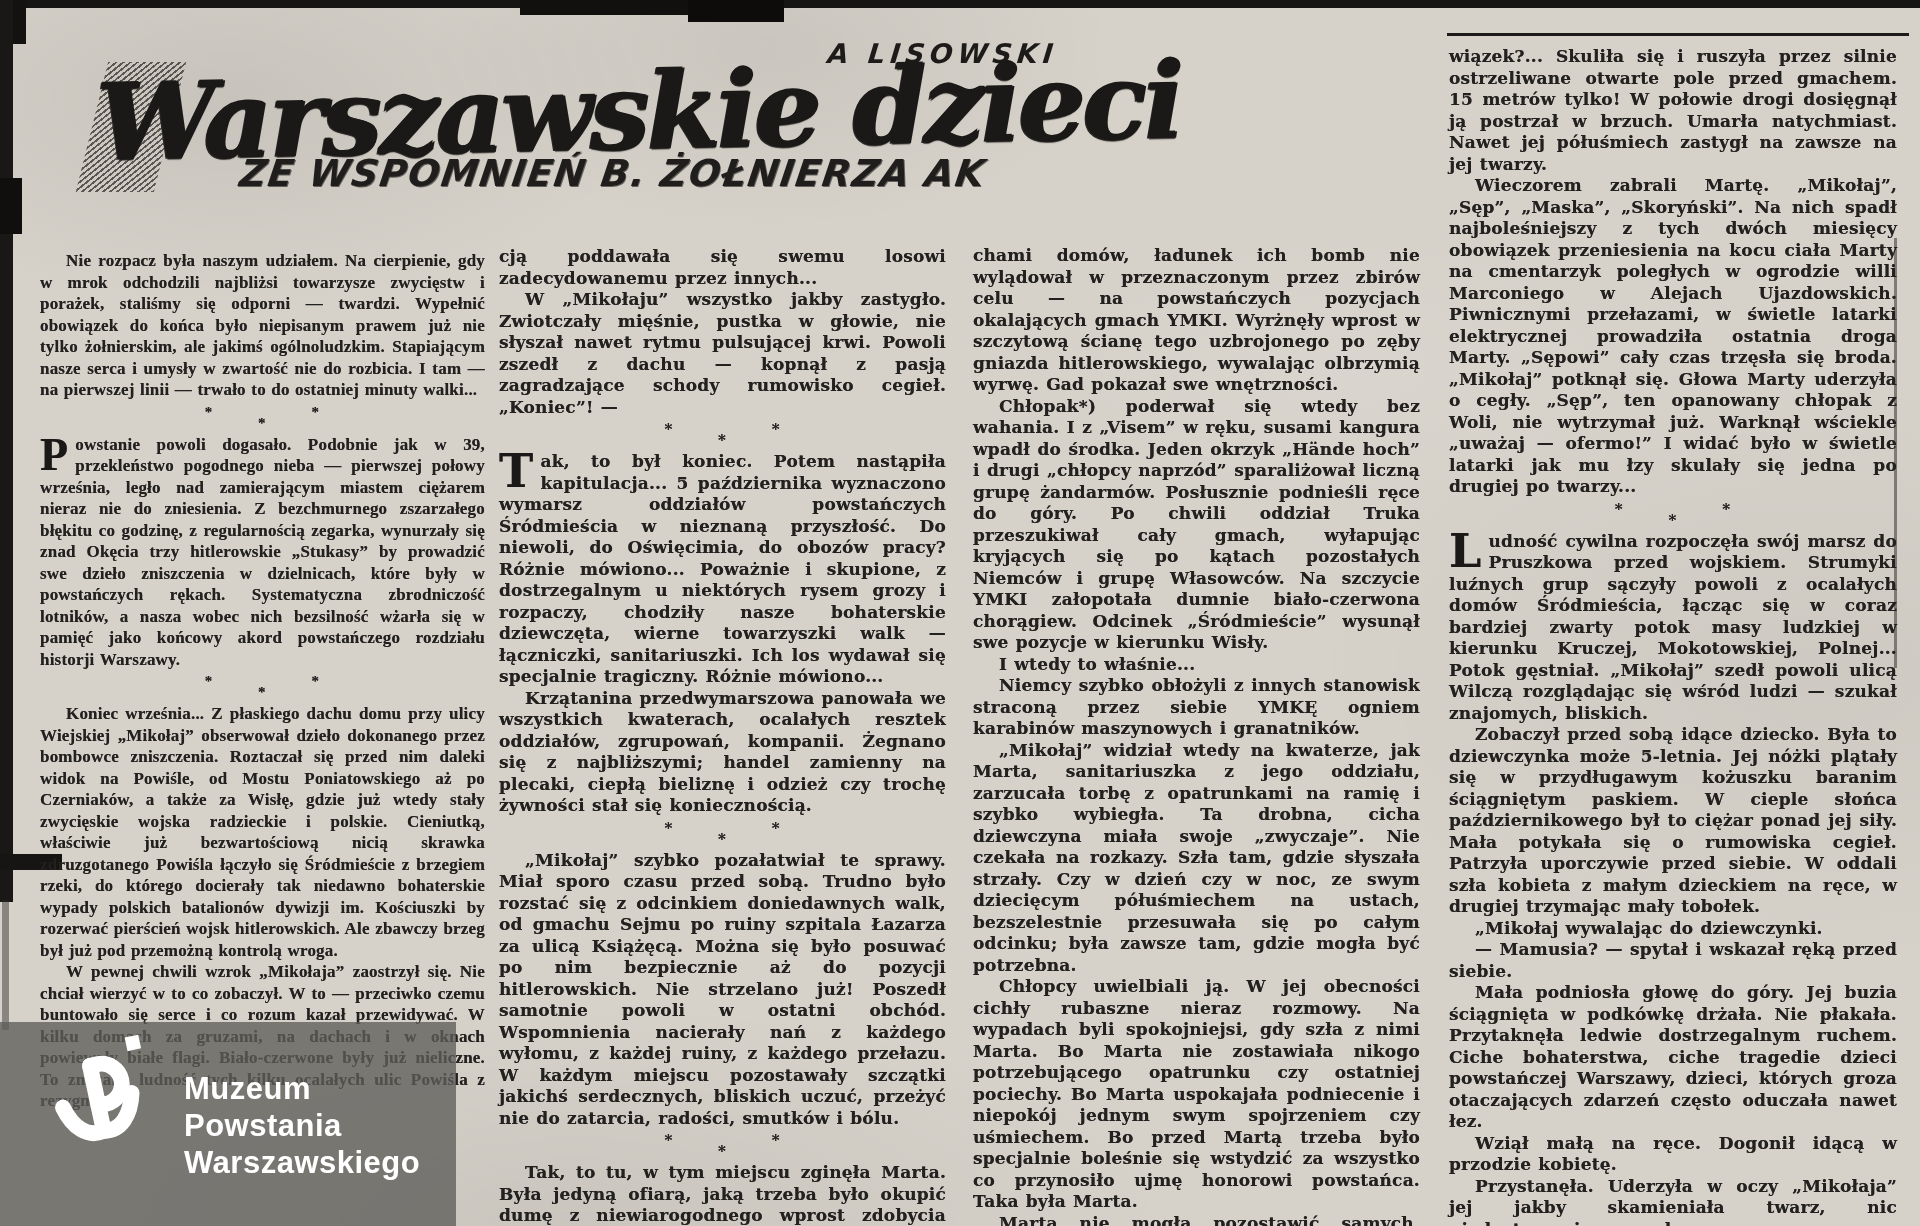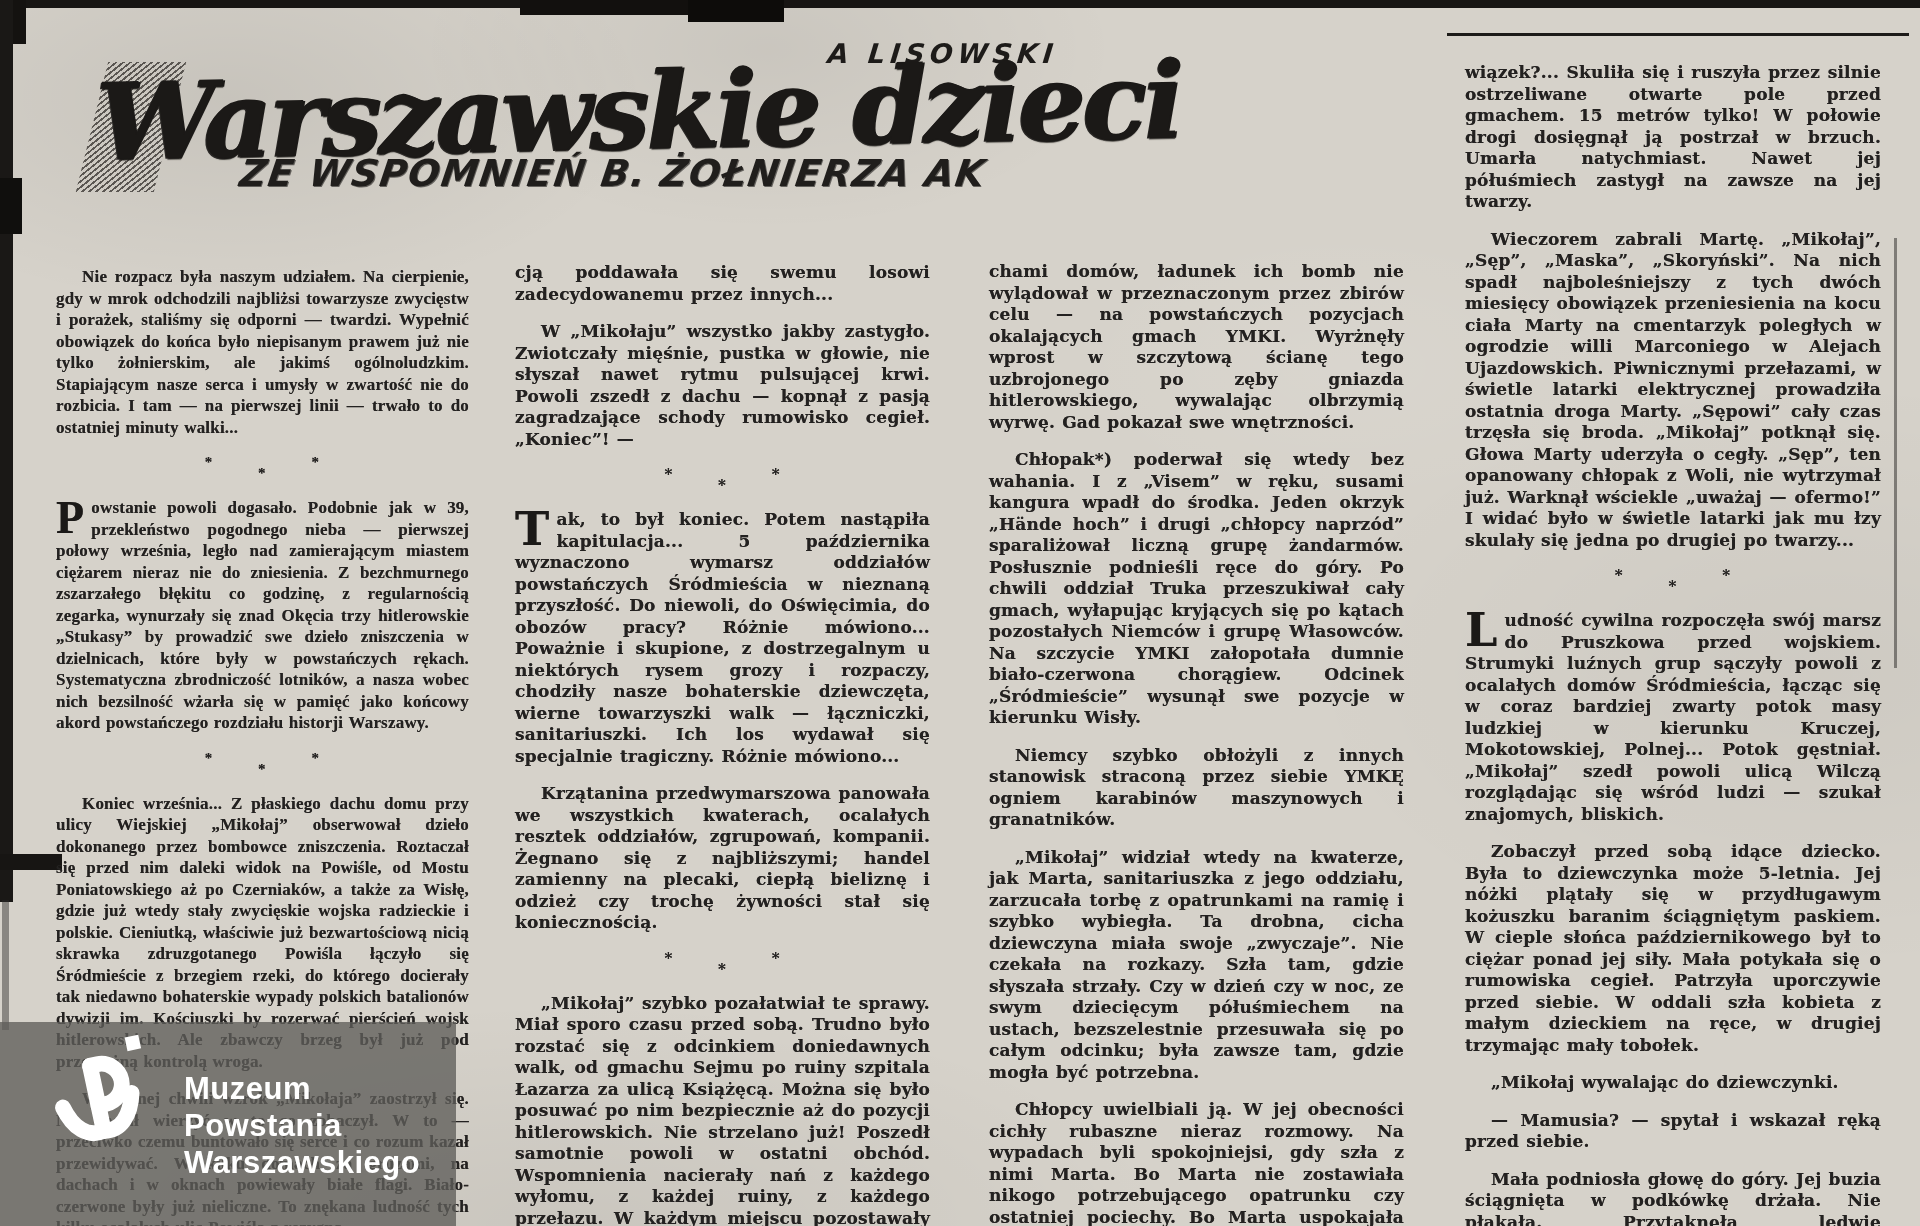--- a/index.html
+++ b/index.html
@@ -37,21 +37,21 @@
     font-weight:bold;font-style:italic;font-size:37px;letter-spacing:1.5px;color:#201e1c;
     transform:skewX(-8deg);white-space:nowrap;text-shadow:1px 1px 0 rgba(25,23,21,.6);}
   
   .col{position:absolute;text-align:justify;font-size:17px;line-height:21.5px;
     font-weight:bold;letter-spacing:.2px;word-spacing:1px;
     text-shadow:0 0 .6px rgba(30,28,26,.65);}
   .col1{left:40px;  top:250px;width:445px;height:972px;font-family:Liberation Serif, serif;}
   .col2{left:499px; top:246px;width:447px;height:976px;}
   .col3{left:973px; top:245px;width:447px;height:976px;}
   .col4{left:1449px;top:46px; width:448px;height:1140px;}
-  .para{margin:16px;text-indent:26px;}
+  .para{margin:0;text-indent:26px;}
   .para.noindent{text-indent:0;}
   .dropcap{float:left;font-size:46px;line-height:37px;font-weight:bold;
     padding:2px 7px 0 0;color:#1b1917;}
   .sep{position:relative;height:27px;margin:3px 0;font-size:15px;}
   .sep .star{position:absolute;top:-2px;}
   .sep .star0{left:37%;}
   .sep .star1{left:61%;}
   .sep .star2{left:49%;top:9px;}
   
   .wm{position:absolute;left:0;top:1022px;width:456px;height:204px;
@@ -116,20 +116,21 @@
       <div class="sep">
         <span class="star star0">*</span>
         <span class="star star1">*</span>
         <span class="star star2">*</span>
       </div>
       <p class="para">Tak, to tu, w tym miejscu zginęła Marta. Była jedyną ofiarą, jaką trzeba było okupić dumę z niewiarogodnego wprost zdobycia gmachu b. YMKI przez jednego z odważnych chłopców z plutonu por. Truka.</p>
     </div>
   <div class="col col3">
       <p class="para noindent">chami domów, ładunek ich bomb nie wylądował w przeznaczonym przez zbirów celu — na powstańczych pozycjach okalających gmach YMKI. Wyrżnęły wprost w szczytową ścianę tego uzbrojonego po zęby gniazda hitlerowskiego, wywalając olbrzymią wyrwę. Gad pokazał swe wnętrzności.</p>
       <p class="para">Chłopak*) poderwał się wtedy bez wahania. I z „Visem” w ręku, susami kangura wpadł do środka. Jeden okrzyk „Hände hoch” i drugi „chłopcy naprzód” sparaliżował liczną grupę żandarmów. Posłusznie podnieśli ręce do góry. Po chwili oddział Truka przeszukiwał cały gmach, wyłapując kryjących się po kątach pozostałych Niemców i grupę Własowców. Na szczycie YMKI załopotała dumnie biało-czerwona chorągiew. Odcinek „Śródmieście” wysunął swe pozycje w kierunku Wisły.</p>
+      <p class="para">I wtedy to właśnie...</p>
       <p class="para">Niemcy szybko obłożyli z innych stanowisk straconą przez siebie YMKĘ ogniem karabinów maszynowych i granatników.</p>
       <p class="para">„Mikołaj” widział wtedy na kwaterze, jak Marta, sanitariuszka z jego oddziału, zarzucała torbę z opatrunkami na ramię i szybko wybiegła. Ta drobna, cicha dziewczyna miała swoje „zwyczaje”. Nie czekała na rozkazy. Szła tam, gdzie słyszała strzały. Czy w dzień czy w noc, ze swym dziecięcym półuśmiechem na ustach, bezszelestnie przesuwała się po całym odcinku; była zawsze tam, gdzie mogła być potrzebna.</p>
       <p class="para">Chłopcy uwielbiali ją. W jej obecności cichły rubaszne nieraz rozmowy. Na wypadach byli spokojniejsi, gdy szła z nimi Marta. Bo Marta nie zostawiała nikogo potrzebującego opatrunku czy ostatniej pociechy. Bo Marta uspokajała podniecenie i niepokój jednym swym spojrzeniem czy uśmiechem. Bo przed Martą trzeba było specjalnie boleśnie się wstydzić za wszystko co przynosiło ujmę honorowi powstańca. Taka była Marta.</p>
       <p class="para">Marta nie mogła pozostawić samych, odciętych wtedy w YMCE, chłopców. Takie miała już „zwyczaje”. Bohaterstwo? Obo-</p>
     </div>
   <div class="col col4">
       <p class="para noindent">wiązek?... Skuliła się i ruszyła przez silnie ostrzeliwane otwarte pole przed gmachem. 15 metrów tylko! W połowie drogi dosięgnął ją postrzał w brzuch. Umarła natychmiast. Nawet jej półuśmiech zastygł na zawsze na jej twarzy.</p>
       <p class="para">Wieczorem zabrali Martę. „Mikołaj”, „Sęp”, „Maska”, „Skoryński”. Na nich spadł najboleśniejszy z tych dwóch miesięcy obowiązek przeniesienia na kocu ciała Marty na cmentarzyk poległych w ogrodzie willi Marconiego w Alejach Ujazdowskich. Piwnicznymi przełazami, w świetle latarki elektrycznej prowadziła ostatnia droga Marty. „Sępowi” cały czas trzęsła się broda. „Mikołaj” potknął się. Głowa Marty uderzyła o cegły. „Sęp”, ten opanowany chłopak z Woli, nie wytrzymał już. Warknął wściekle „uważaj — ofermo!” I widać było w świetle latarki jak mu łzy skulały się jedna po drugiej po twarzy...</p>
       <div class="sep">
         <span class="star star0">*</span>

